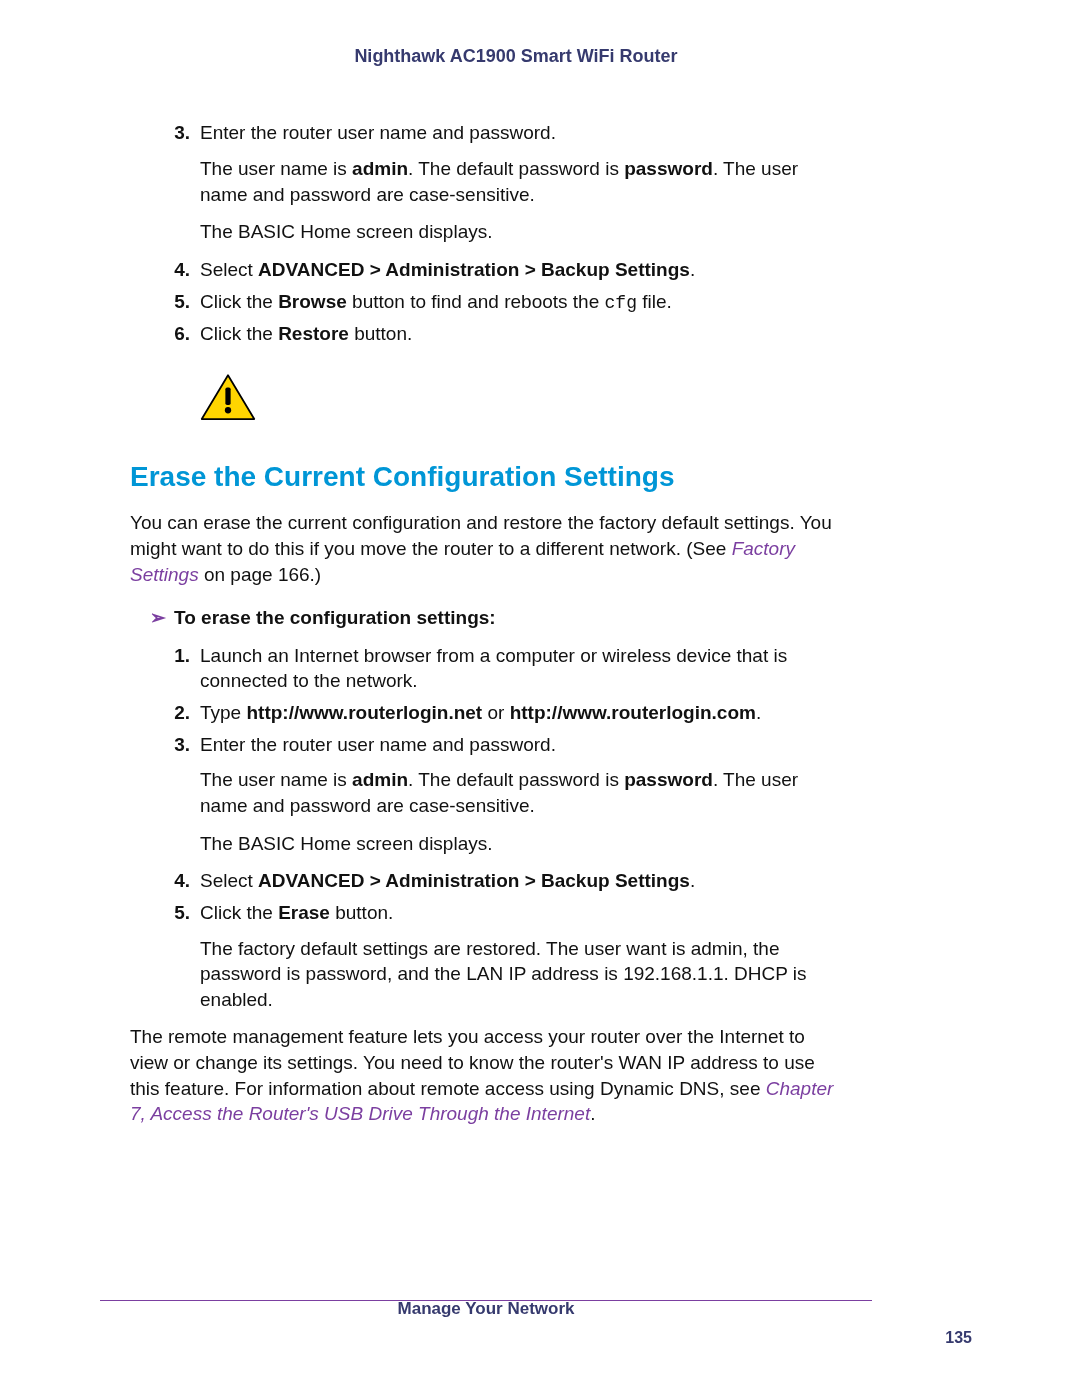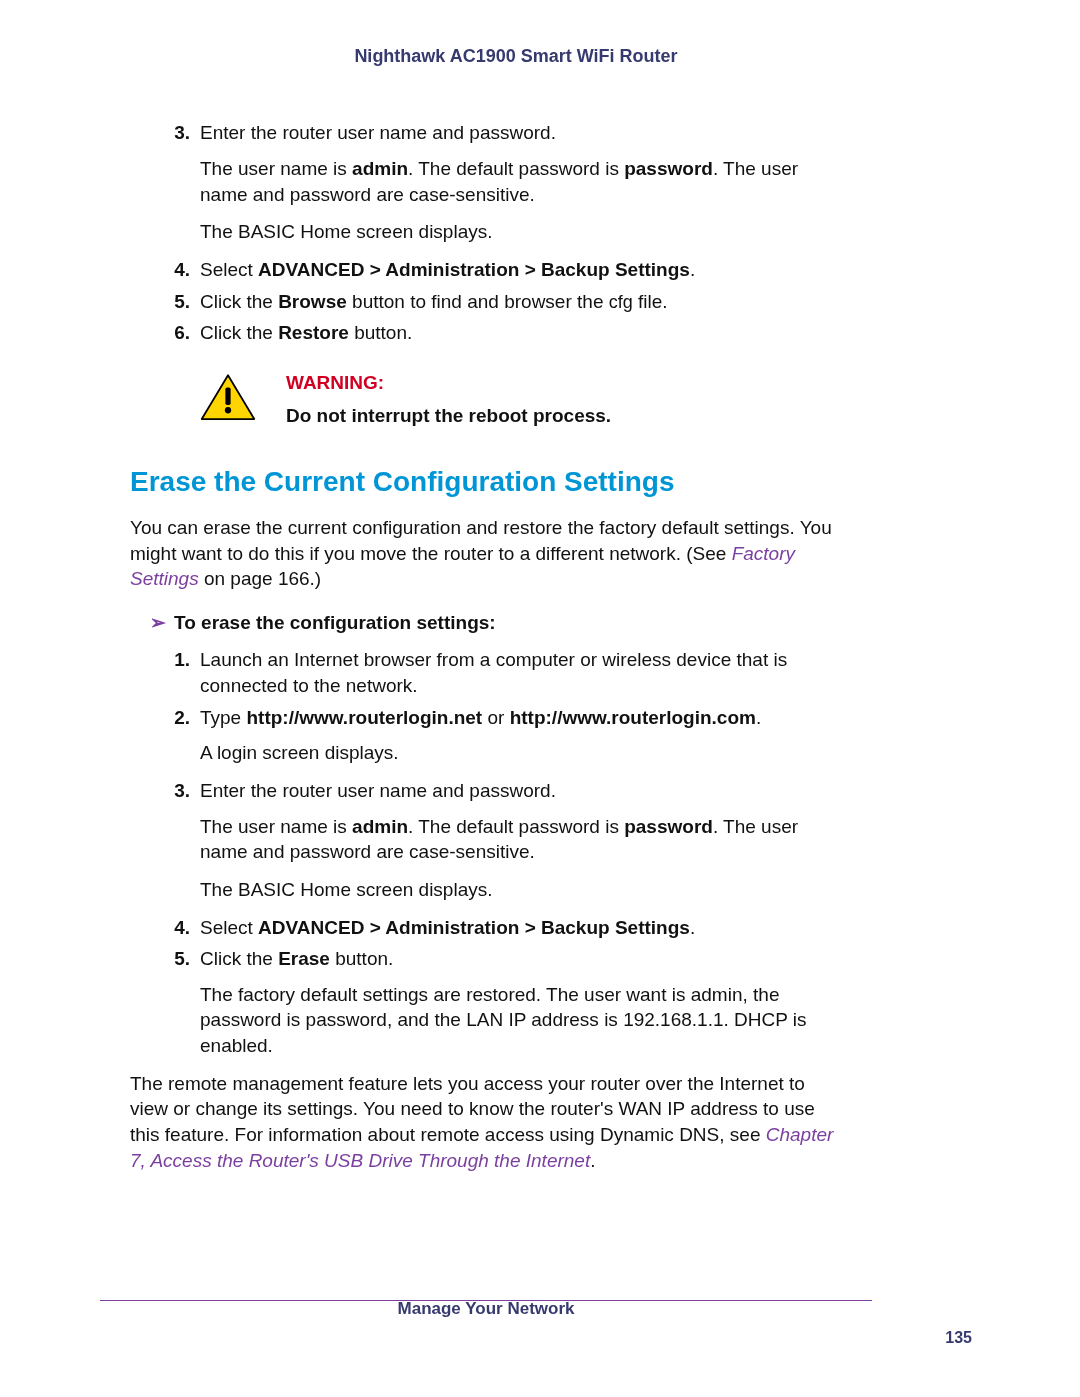--- a/index.html
+++ b/index.html
@@ -40,21 +40,21 @@
     top: 0;
     font-weight: bold;
     width: 30px;
     text-align: right;
   }
   .sub-p {
     padding-left: 40px;
     margin: 10px 0 12px 0;
   }
   .bold { font-weight: bold; text-align: right; }
-  .code { font-family: Liberation Sans, sans-serif; font-size: 18px; }
+  .code { font-family: Liberation Mono, monospace; font-size: 18px; }
   .warning-block {
     display: flex;
     align-items: flex-start;
     margin: 24px 0 34px 40px;
   }
   .warn-icon {
     width: 56px;
     height: 52px;
     flex-shrink: 0;
     margin-right: 30px;
@@ -137,59 +137,54 @@
     </div>
     <div class="sub-p">The BASIC Home screen displays.</div>
 
     <div class="ol-item">
       <span class="ol-num">4.</span>
       <span>Select </span><span class="bold">ADVANCED &gt; Administration &gt; Backup Settings</span><span>.</span>
     </div>
 
     <div class="ol-item">
       <span class="ol-num">5.</span>
-      <span>Click the </span><span class="bold">Browse</span><span> button to find and browser the </span><span class="code">cfg</span><span> file.</span>
+      <span>Click the </span><span class="bold">Browse</span><span> button to find and reboots the </span><span class="code">cfg</span><span> file.</span>
     </div>
 
     <div class="ol-item">
       <span class="ol-num">6.</span>
       <span>Click the </span><span class="bold">Restore</span><span> button.</span>
     </div>
 
     <div class="warning-block">
       <svg class="warn-icon" viewBox="0 0 64 56">
         <polygon points="32,2 62,52 2,52" fill="#ffd500" stroke="#000" stroke-width="2" stroke-linejoin="round"></polygon>
         <rect x="29" y="16" width="6" height="20" rx="2" fill="#000"></rect>
         <circle cx="32" cy="42" r="3.6" fill="#000"></circle>
       </svg>
-      <div class="warn-text">
-        <span class="warn-label">WARNING:</span>
-        <span class="bold">Do not interrupt the reboot process.</span>
-      </div>
     </div>
 
     <h2 class="section">Erase the Current Configuration Settings</h2>
     <p class="body-p">
       <span>You can erase the current configuration and restore the factory default settings. You might want to do this if you move the router to a different network. (See </span><span class="xref">Factory Settings</span><span> on page 166.)</span>
     </p>
 
     <div class="proc-head">
       <span class="chev">➢</span><span>To erase the configuration settings:</span>
     </div>
 
     <div class="ol-item">
       <span class="ol-num">1.</span>
       <span>Launch an Internet browser from a computer or wireless device that is connected to the network.</span>
     </div>
 
     <div class="ol-item">
       <span class="ol-num">2.</span>
       <span>Type </span><span class="bold">http://www.routerlogin.net</span><span> or </span><span class="bold">http://www.routerlogin.com</span><span>.</span>
     </div>
-    <div class="sub-p">A login screen displays.</div>
 
     <div class="ol-item">
       <span class="ol-num">3.</span>
       <span>Enter the router user name and password.</span>
     </div>
     <div class="sub-p">
       <span>The user name is </span><span class="bold">admin</span><span>. The default password is </span><span class="bold">password</span><span>. The user name and password are case-sensitive.</span>
     </div>
     <div class="sub-p">The BASIC Home screen displays.</div>
 

